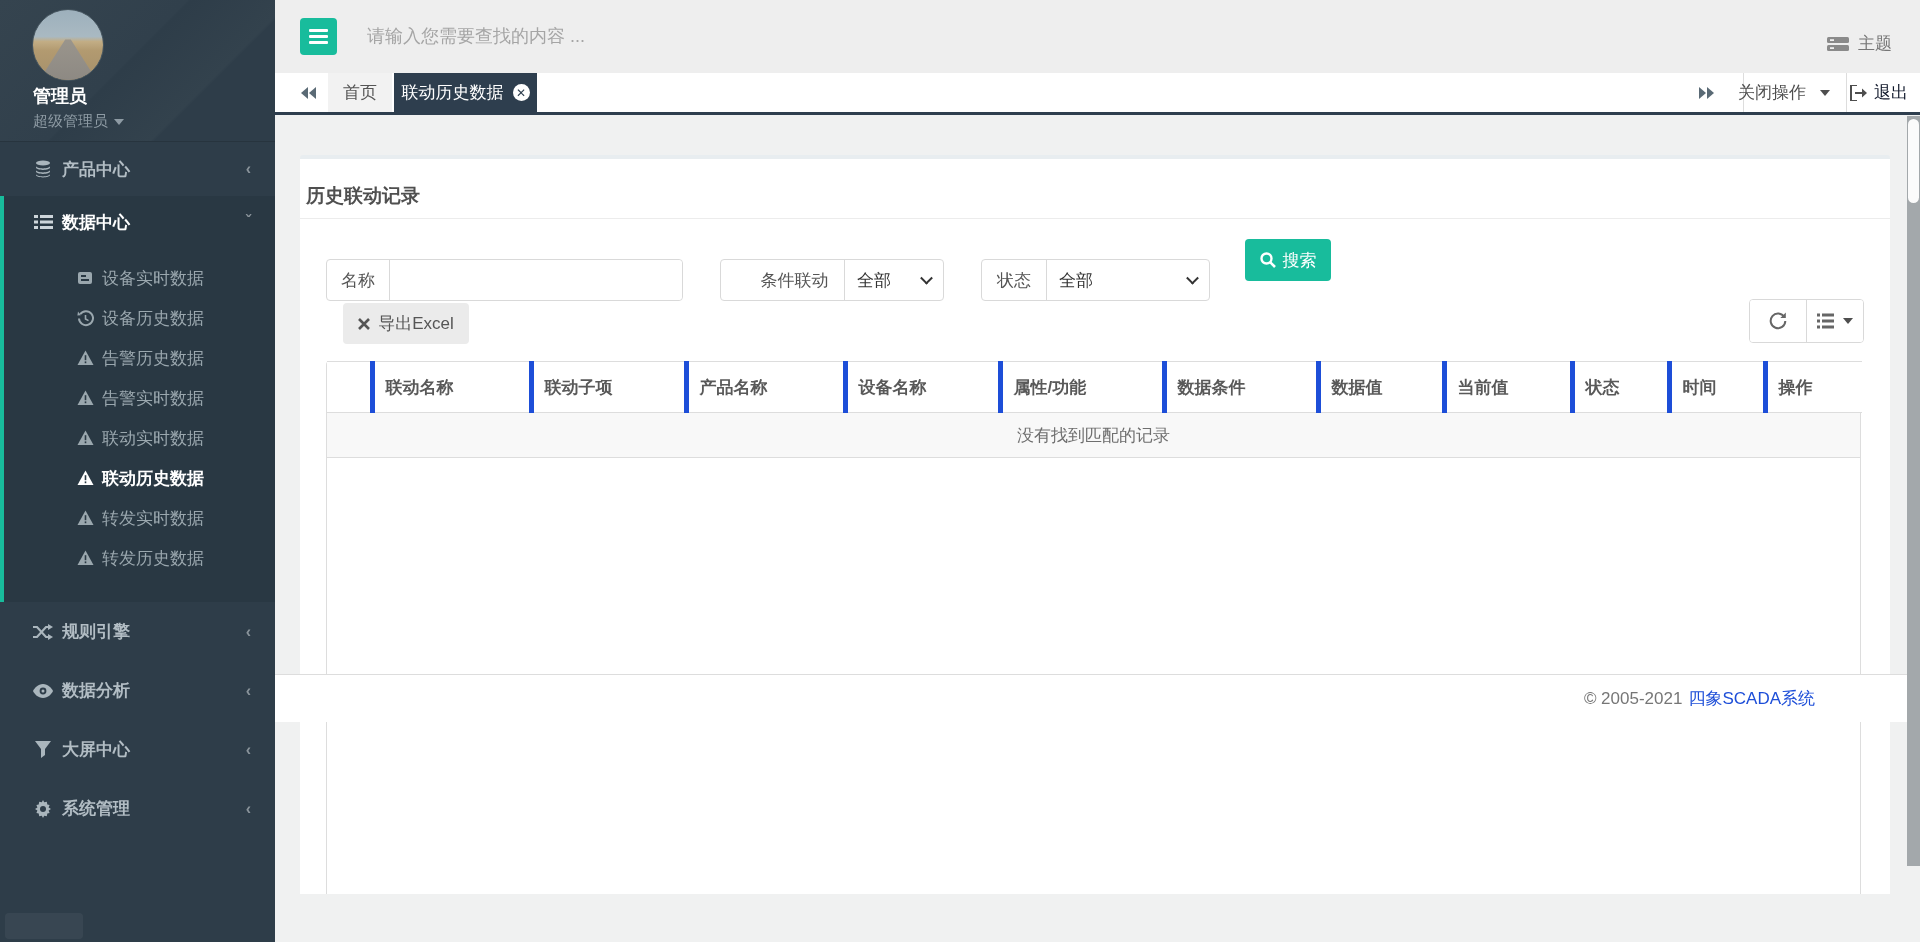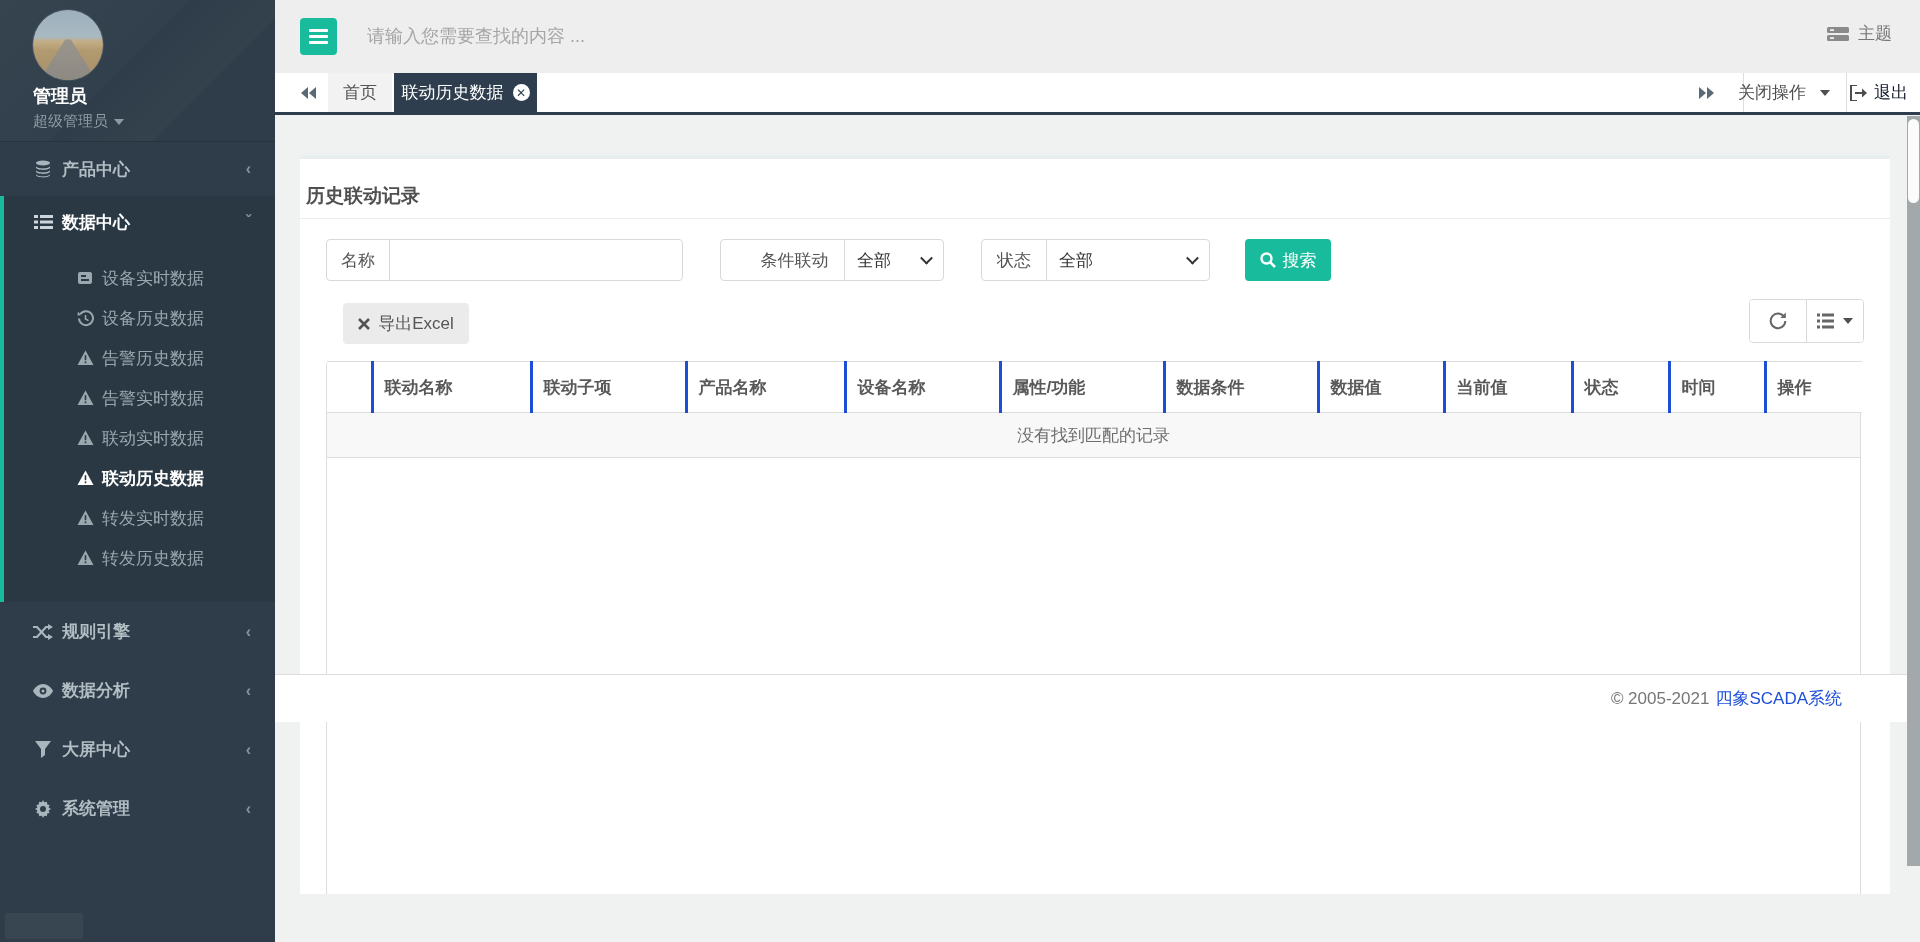--- a/index.html
+++ b/index.html
@@ -51,21 +51,21 @@
 
   
   .topbar { position:absolute; left:275px; top:0; width:1645px; height:73px; background:#eeeeee; }
   .hamburger { position:absolute; left:25px; top:18px; width:37px; height:37px; border:none;
     background:#18bc9c; border-radius:4px; cursor:pointer; display:flex; align-items:center;
     justify-content:center; }
   .searchbox { position:absolute; left:92px; top:16px; width:700px; height:40px; border:none;
     background:transparent; outline:none; font-size:18px; color:#555;
     font-family:"Liberation Sans","DejaVu Sans",sans-serif; }
   .searchbox::placeholder { color:#a5a5a5; }
-  .theme-btn { position:absolute; right:28px; top:22px; display:flex; align-items:center; gap:9px;
+  .theme-btn { position:absolute; right:28px; top:32px; display:flex; align-items:center; gap:9px;
     color:#767676; font-size:17px; cursor:pointer; }
 
   
   .tabbar { position:absolute; left:275px; top:73px; width:1645px; height:42px; background:#ffffff;
     border-bottom:3px solid #2e3e4e; }
   .tab-nav-left { position:absolute; left:14px; top:0; width:40px; height:39px; display:flex;
     align-items:center; justify-content:center; cursor:pointer; }
   .tab { position:absolute; top:0; height:39px; display:flex; align-items:center;
     justify-content:center; font-size:17px; cursor:pointer; }
   .tab.home { left:53px; width:64px; background:#f2f2f2; color:#555; }
@@ -85,21 +85,21 @@
 
   
   .content { position:absolute; left:275px; top:115px; width:1645px; height:607px; background:#f0f1f1; }
   .card { position:absolute; left:25px; top:40px; width:1590px; height:739px; background:#ffffff;
     border-top:4px solid #e8edf0; border-radius:3px 3px 0 0; }
   .card-title { position:absolute; left:6px; top:24px; font-size:19px; font-weight:bold; color:#4f4f4f; }
   .card-divider { position:absolute; left:0; top:59px; width:100%; height:1px; background:#ececec; }
 
   .form-row { position:absolute; left:0; top:80px; width:100%; height:42px; }
   .igroup { position:absolute; height:42px; border:1px solid #d9d9d9; border-radius:4px;
-    background:#fff; display:flex; }
+    background:#fff; display:flex;margin-top:20px; }
   .igroup .ig-label { display:flex; align-items:center; padding:0 14px; font-size:17px; color:#555;
     border-right:1px solid #d9d9d9; white-space:nowrap; }
   .igroup input { border:none; outline:none; flex:1; font-size:17px; padding:0 10px; color:#333;
     border-radius:0 4px 4px 0; font-family:"Liberation Sans","DejaVu Sans",sans-serif; }
   .igroup .ig-select { position:relative; flex:1; display:flex; align-items:center; padding:0 12px;
     font-size:17px; color:#333; cursor:pointer; }
   .sel-chev { position:absolute; right:12px; top:50%; width:9px; height:9px;
     border-right:2px solid #333; border-bottom:2px solid #333;
     transform:translateY(-70%) rotate(45deg); }
   .g-name   { left:26px;  width:357px; }
@@ -122,30 +122,30 @@
     border:1px solid #d9d9d9; border-radius:4px; background:#fff; overflow:hidden; }
   .btn-tool { flex:1; display:flex; align-items:center; justify-content:center; background:#fff;
     border:none; cursor:pointer; color:#666; }
   .btn-tool + .btn-tool { border-left:1px solid #d9d9d9; }
 
   
   .dtable { position:absolute; left:26px; top:202px; width:1535px; bottom:0;
     border-left:1px solid #ddd; border-right:1px solid #ddd; border-radius:4px 4px 0 0; }
   .dtable table { width:100%; border-collapse:collapse; table-layout:fixed; }
   .dtable th { height:51px; border-top:1px solid #ddd; border-bottom:1px solid #ddd;
-    border-right:3px solid #1d4ed8; font-size:17px; font-weight:bold; color:#595959; text-align:left;
+    border-right:5px solid #1d4ed8; font-size:17px; font-weight:bold; color:#595959; text-align:left;
     padding:0 11px; background:#fff; }
   .dtable th:last-child { border-right:none; }
   .norec { height:45px; background:#f8f8f8; border-bottom:1px solid #ddd; display:flex;
     align-items:center; justify-content:center; font-size:17px; color:#6e6e6e; }
 
   
   .page-footer { position:absolute; left:0; bottom:0; width:100%; height:48px; background:#fff;
     border-top:1px solid #ddd; display:flex; align-items:center; justify-content:flex-end;
-    padding-right:78px; font-size:17px; color:#767676; gap:6px; }
+    padding-right:105px; font-size:17px; color:#767676; gap:6px; }
   .page-footer a { color:#1d4ed8; text-decoration:none; cursor:pointer; }
 
   
   .vscroll { position:absolute; right:0; top:1px; width:13px; height:750px; background:#a3a8ab; }
   .vscroll .thumb { position:absolute; left:1px; top:3px; width:11px; height:84px; background:#fbfbfb;
     border-radius:6px; cursor:pointer; }
 </style>
 </head>
 <body>
 

